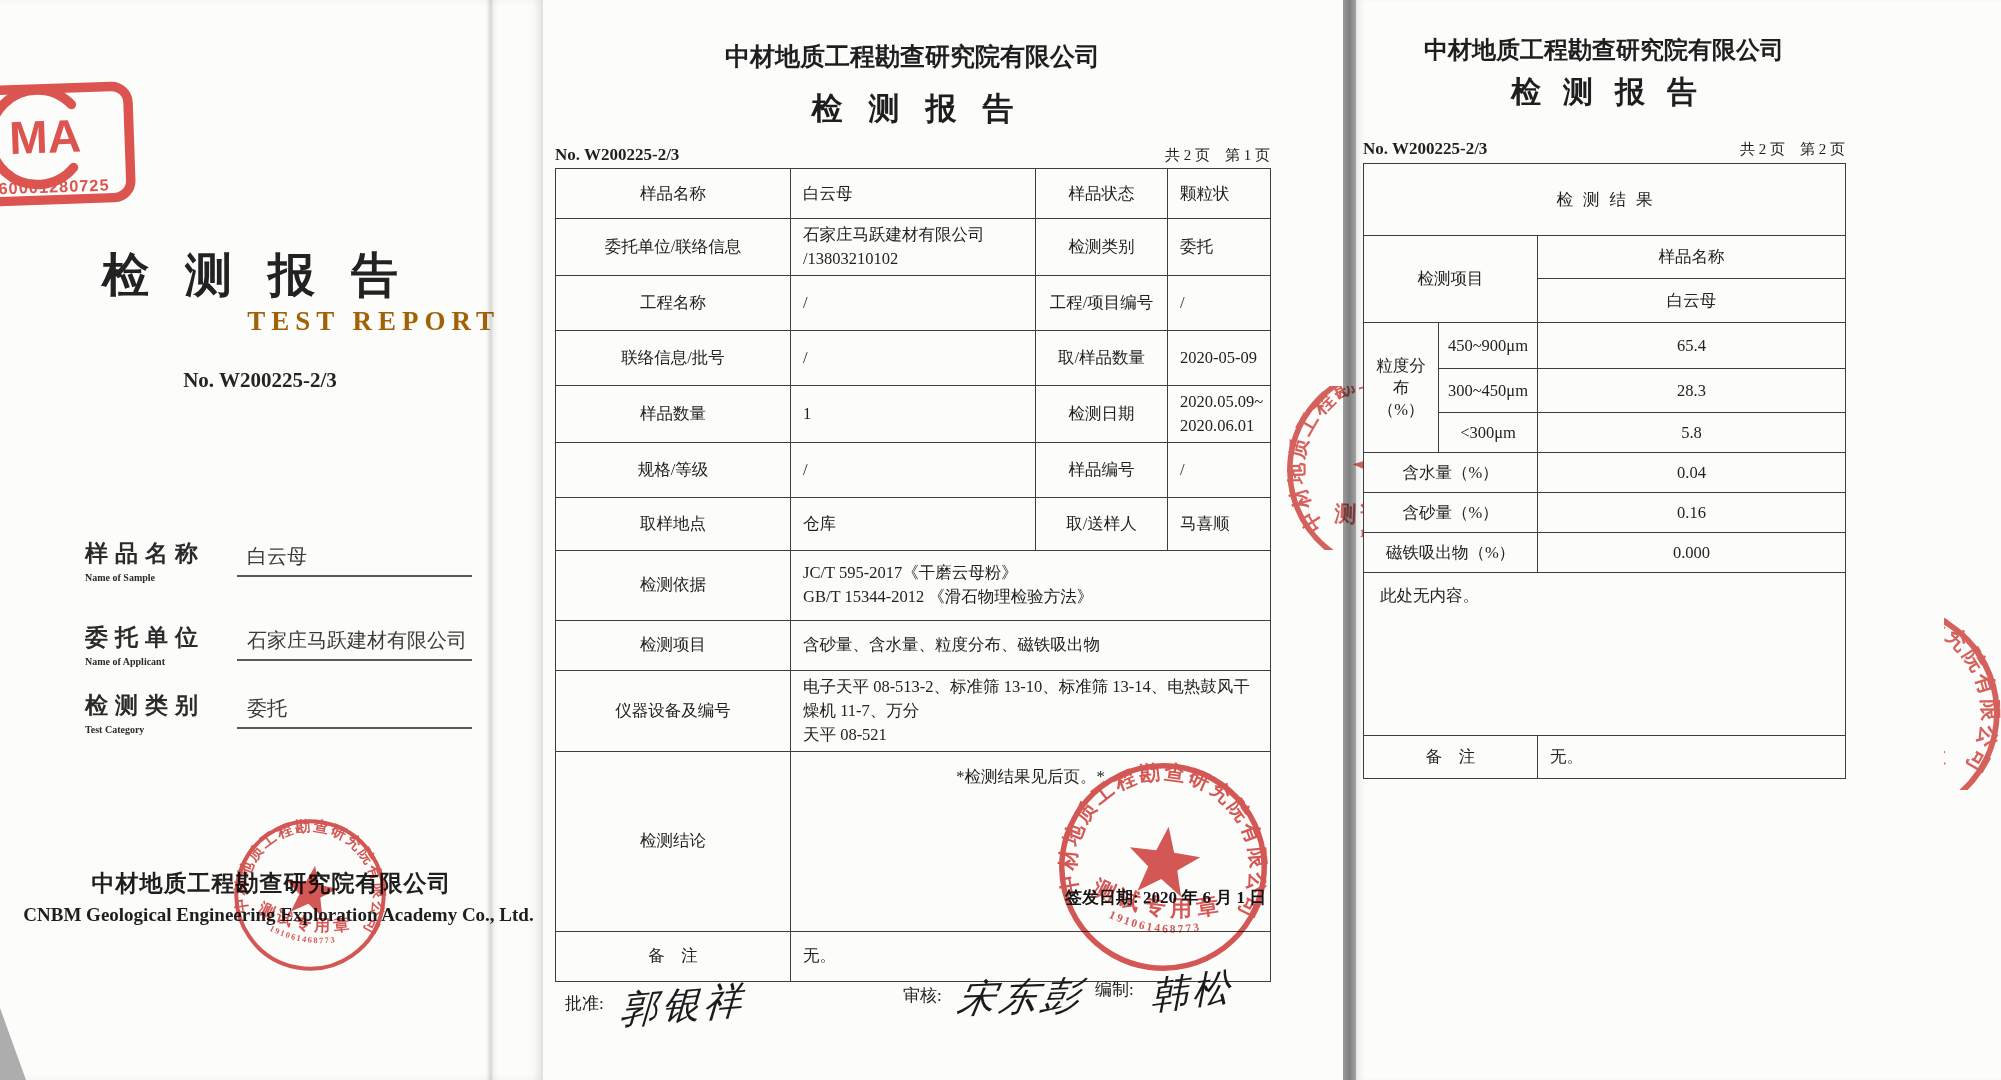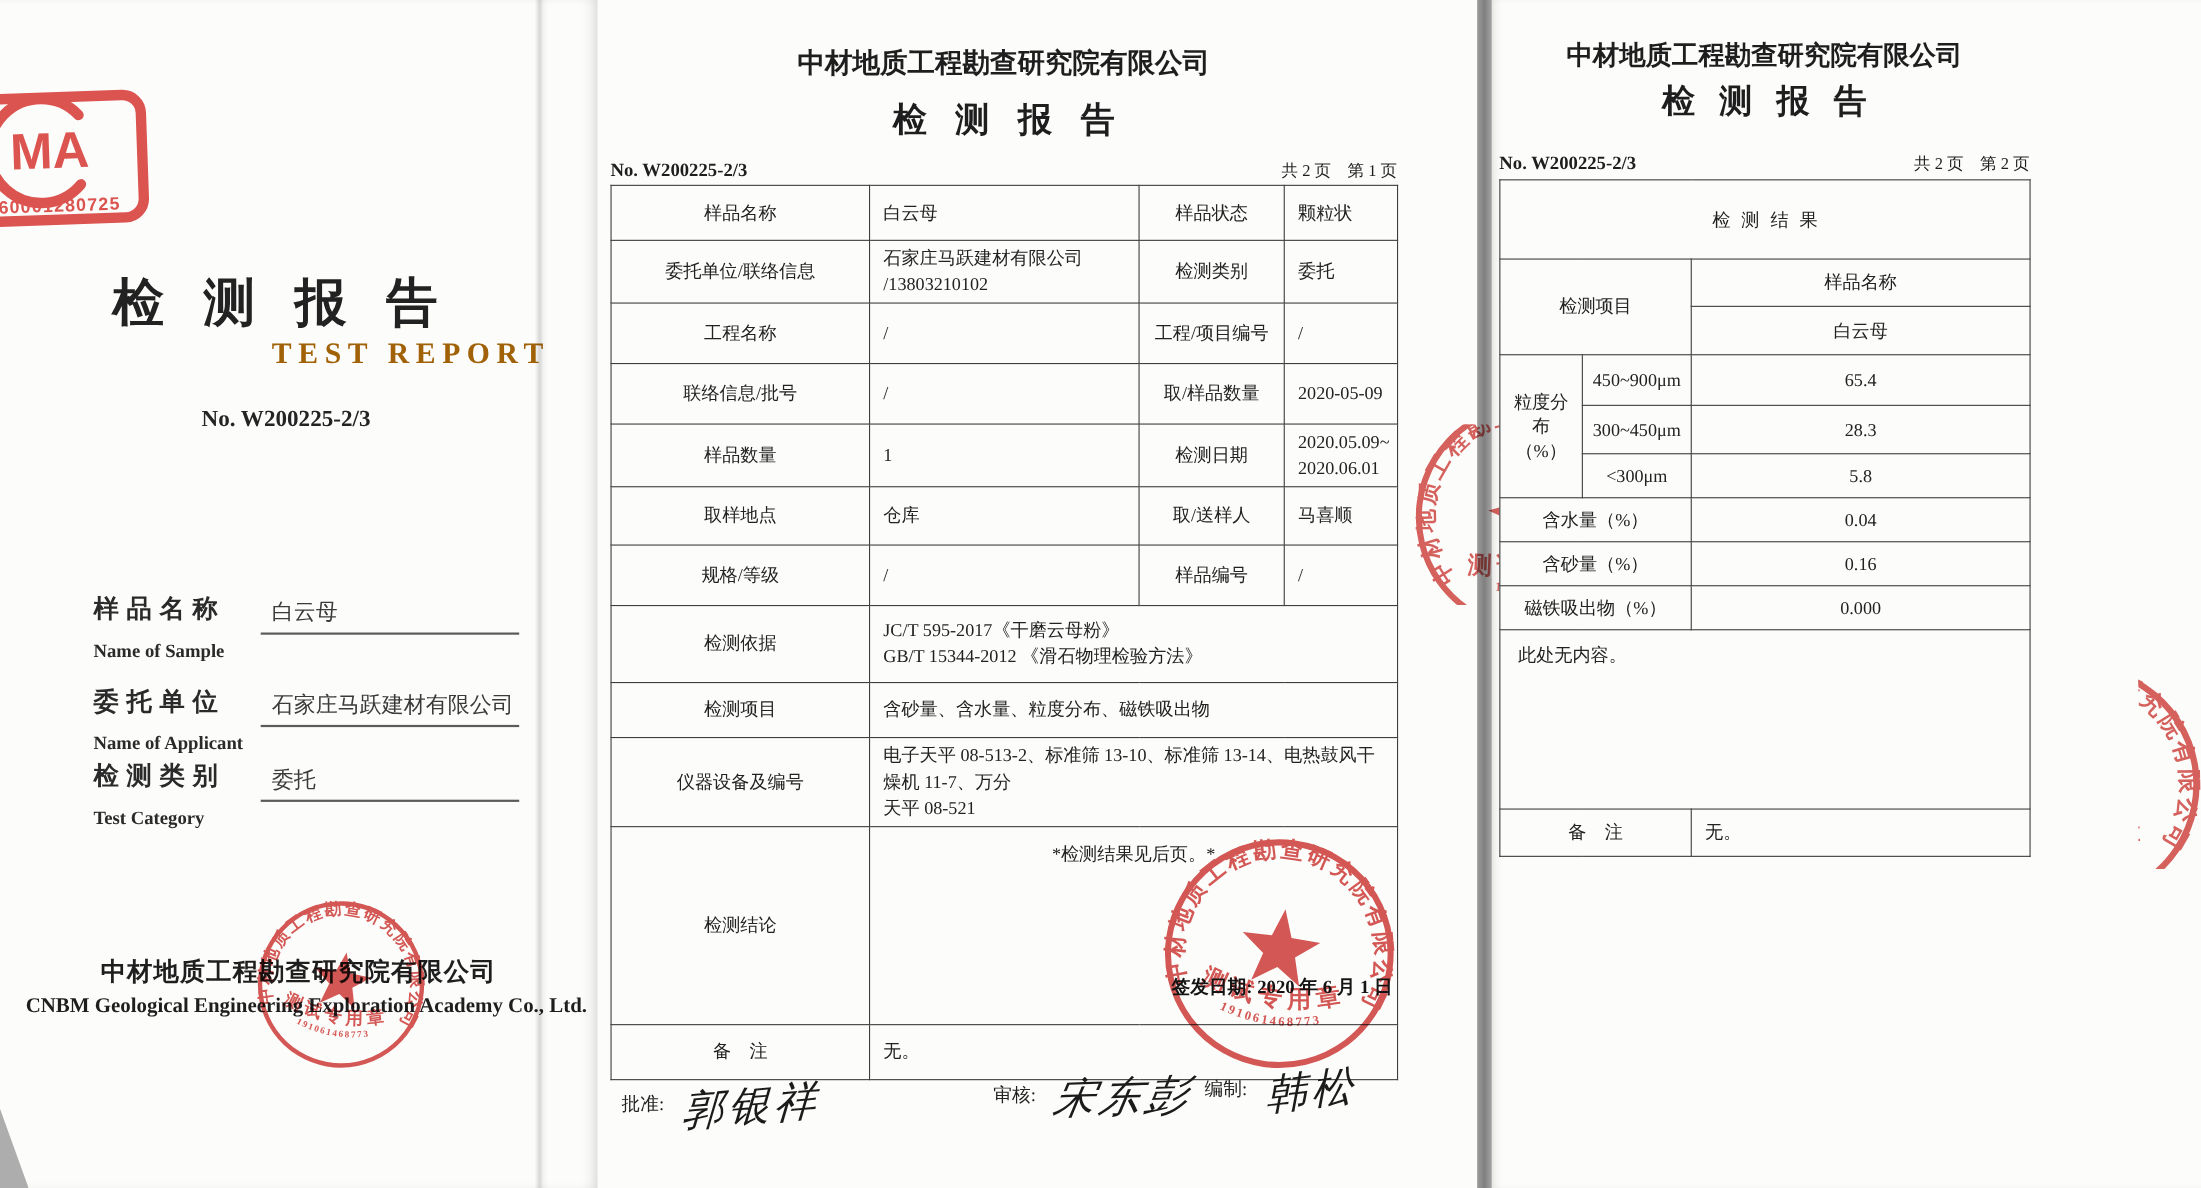--- a/index.html
+++ b/index.html
@@ -25,21 +25,21 @@
 
   
   .p1-title{left:0;top:244px;width:500px;text-align:center;font-size:47px;font-weight:bold;
     letter-spacing:36px;text-indent:36px;color:#222;}
   .p1-title-en{left:0;top:306px;width:500px;text-align:right;font-size:27px;letter-spacing:6px;
     text-indent:6px;font-weight:600;color:#a16207;}
   .p1-no{left:0;top:368px;width:520px;text-align:center;font-size:21px;font-weight:bold;color:#242424;}
   .field{position:absolute;left:85px;width:387px;display:flex;align-items:flex-start;}
   .flab{width:152px;flex:none;}
   .fcn{font-size:23px;font-weight:bold;letter-spacing:7px;color:#2a2a2a;}
-  .fen{font-size:17px;font-weight:bold;margin-top:13px;color:#2a2a2a;}
+  .fen{font-size:10px;font-weight:bold;margin-top:3px;color:#2a2a2a;}
   .fval{flex:1;border-bottom:2px solid #5a5a5a;font-size:20px;color:#3a3a3a;
     padding:3px 0 5px 10px;min-height:26px;margin-top:2px;}
   .p1-company{left:0;top:868px;width:543px;text-align:center;font-size:23px;font-weight:bold;letter-spacing:1px;}
   .p1-company-en{left:0;top:904px;width:557px;text-align:center;font-size:19px;font-weight:bold;}
 
   
   .stamp{position:absolute;mix-blend-mode:multiply;opacity:.85;}
   .cma{left:-32px;top:82px;transform:rotate(-2deg);opacity:.9;}
   .stamp-p1{left:230px;top:815px;transform:rotate(10deg);}
   .stamp-p2{left:510px;top:757px;transform:rotate(8deg);z-index:2;}
@@ -196,31 +196,31 @@
         <td class="lab">取/样品数量</td>
         <td class="val">2020-05-09</td>
       </tr>
       <tr style="height:52px">
         <td class="lab">样品数量</td>
         <td class="val">1</td>
         <td class="lab">检测日期</td>
         <td class="val">2020.05.09~
 2020.06.01</td>
       </tr>
+      <tr style="height:55px">
+        <td class="lab">规格/等级</td>
+        <td class="val">/</td>
+        <td class="lab">样品编号</td>
+        <td class="val">/</td>
+      </tr>
       <tr style="height:53px">
         <td class="lab">取样地点</td>
         <td class="val">仓库</td>
         <td class="lab">取/送样人</td>
         <td class="val">马喜顺</td>
-      </tr>
-      <tr style="height:55px">
-        <td class="lab">规格/等级</td>
-        <td class="val">/</td>
-        <td class="lab">样品编号</td>
-        <td class="val">/</td>
       </tr>
       <tr style="height:70px">
         <td class="lab">检测依据</td>
         <td class="val" colspan="3">JC/T 595-2017《干磨云母粉》
 GB/T 15344-2012 《滑石物理检验方法》</td>
       </tr>
       <tr style="height:50px">
         <td class="lab">检测项目</td>
         <td class="val" colspan="3">含砂量、含水量、粒度分布、磁铁吸出物</td>
       </tr>

